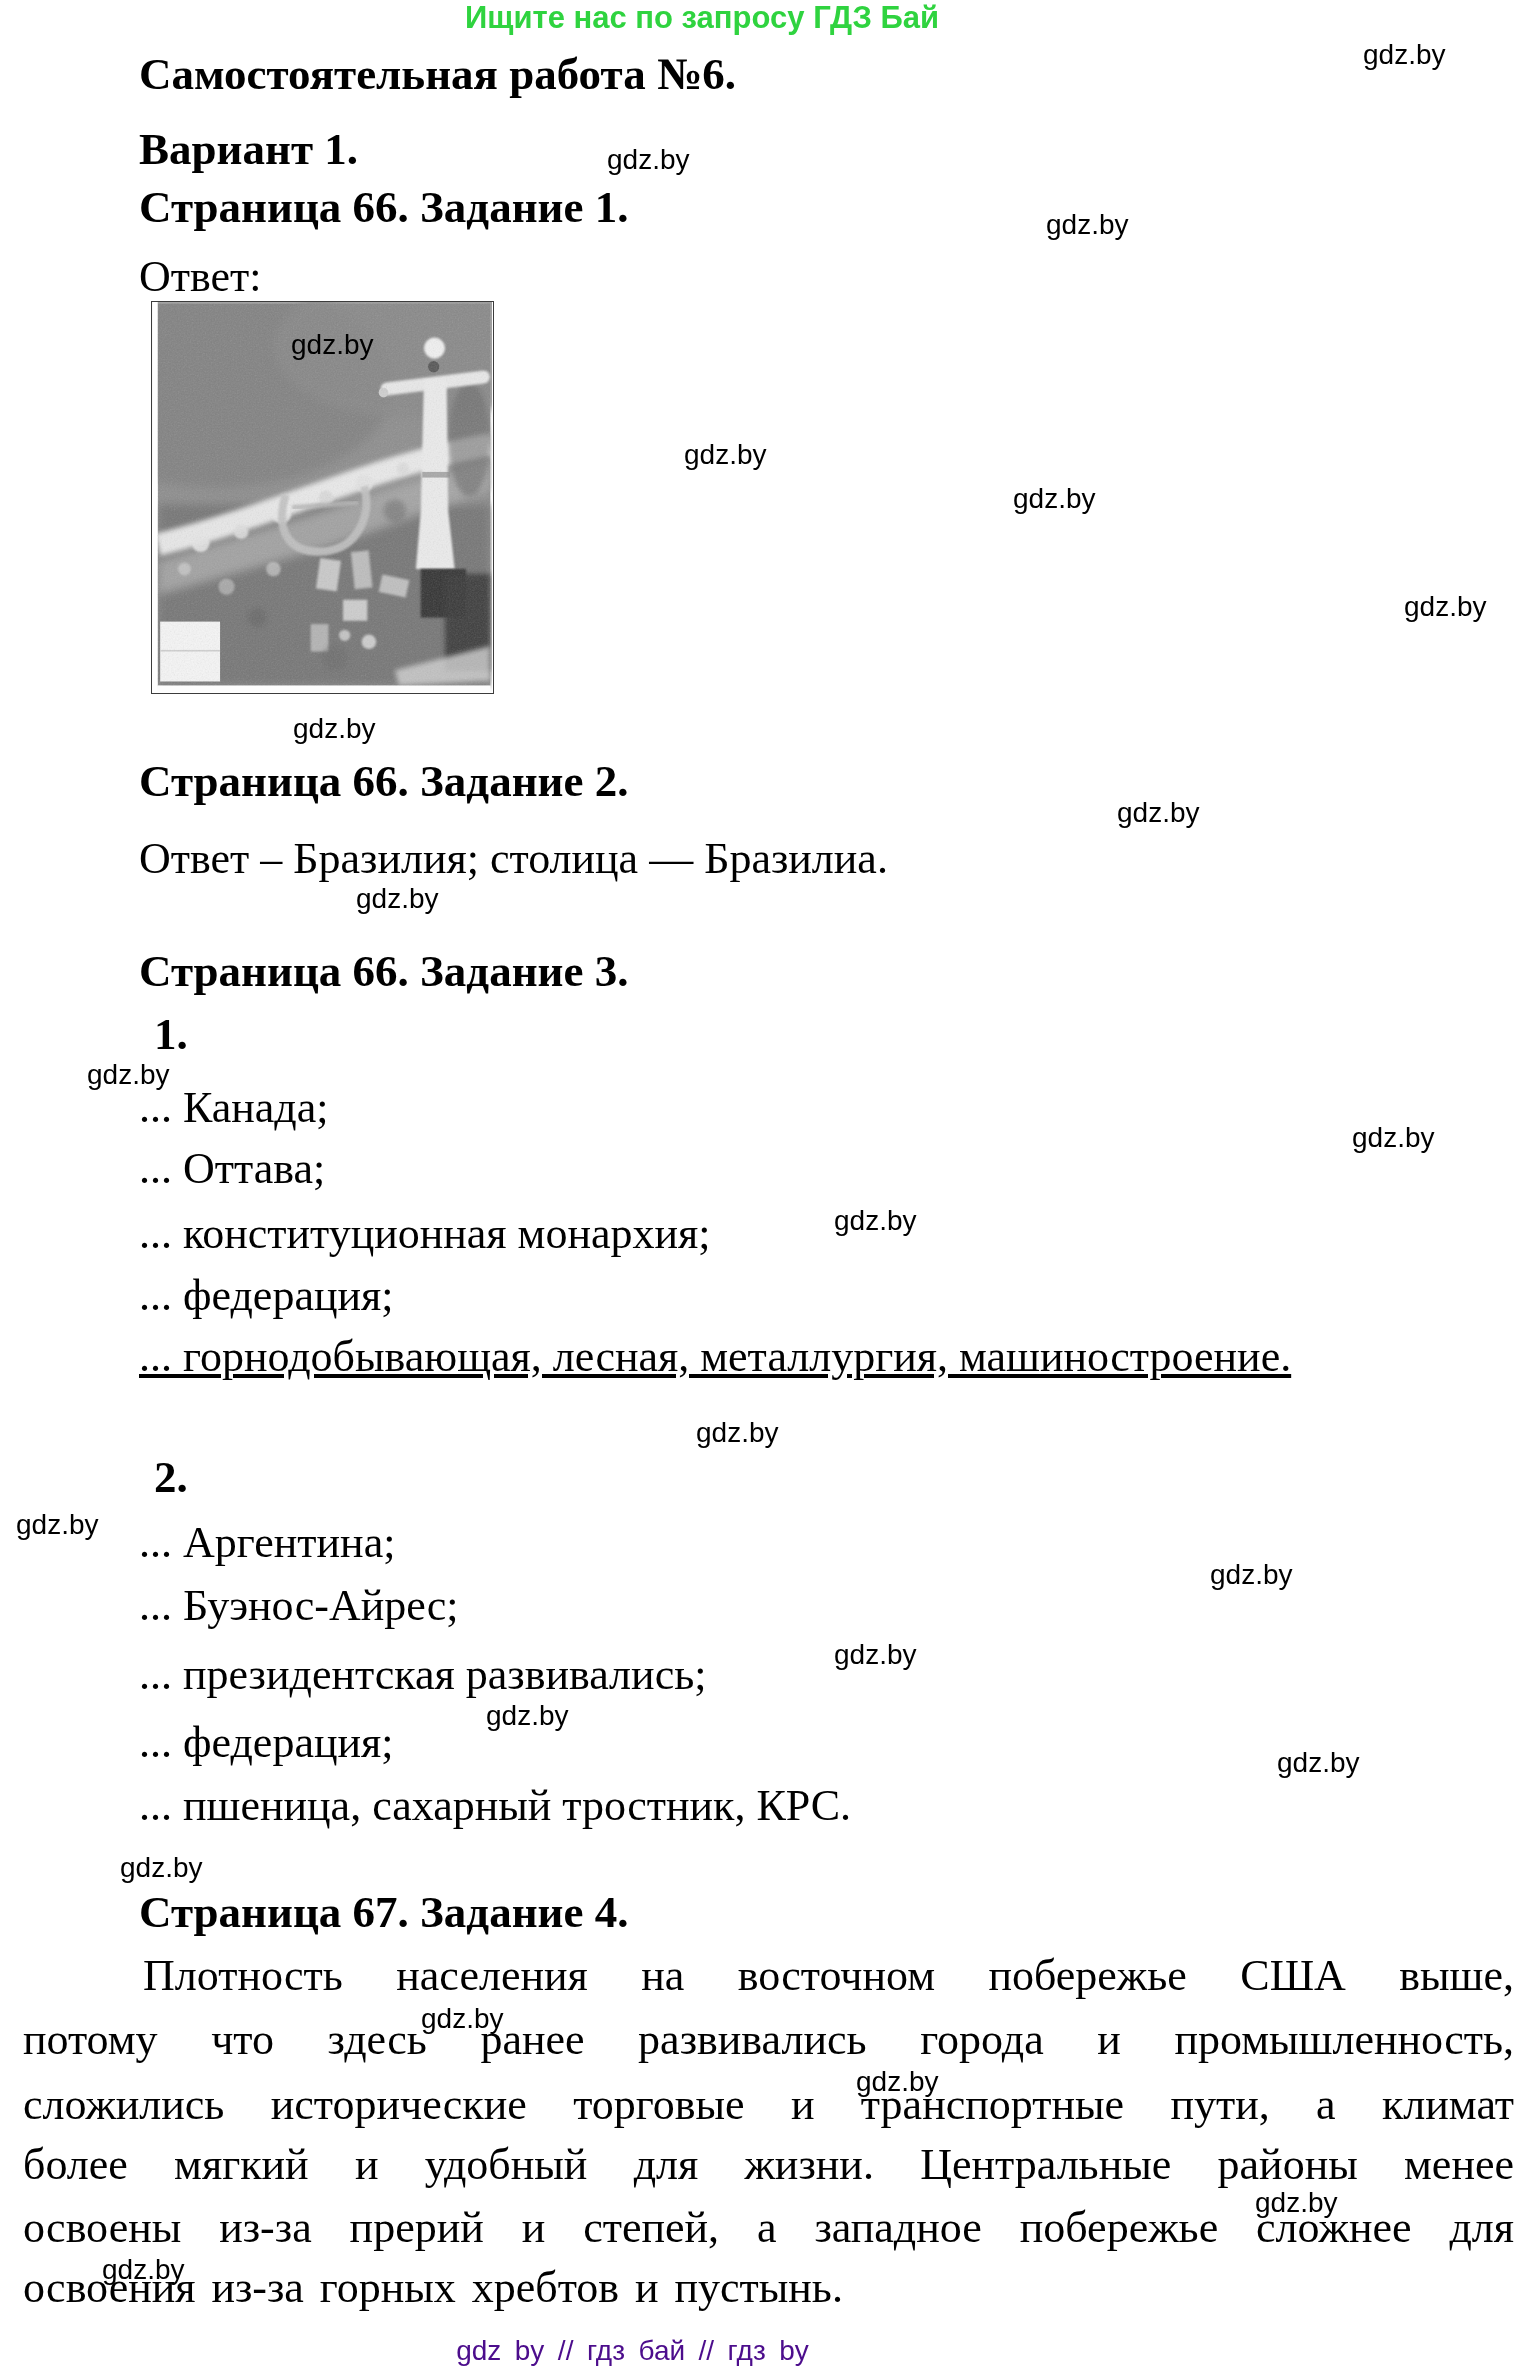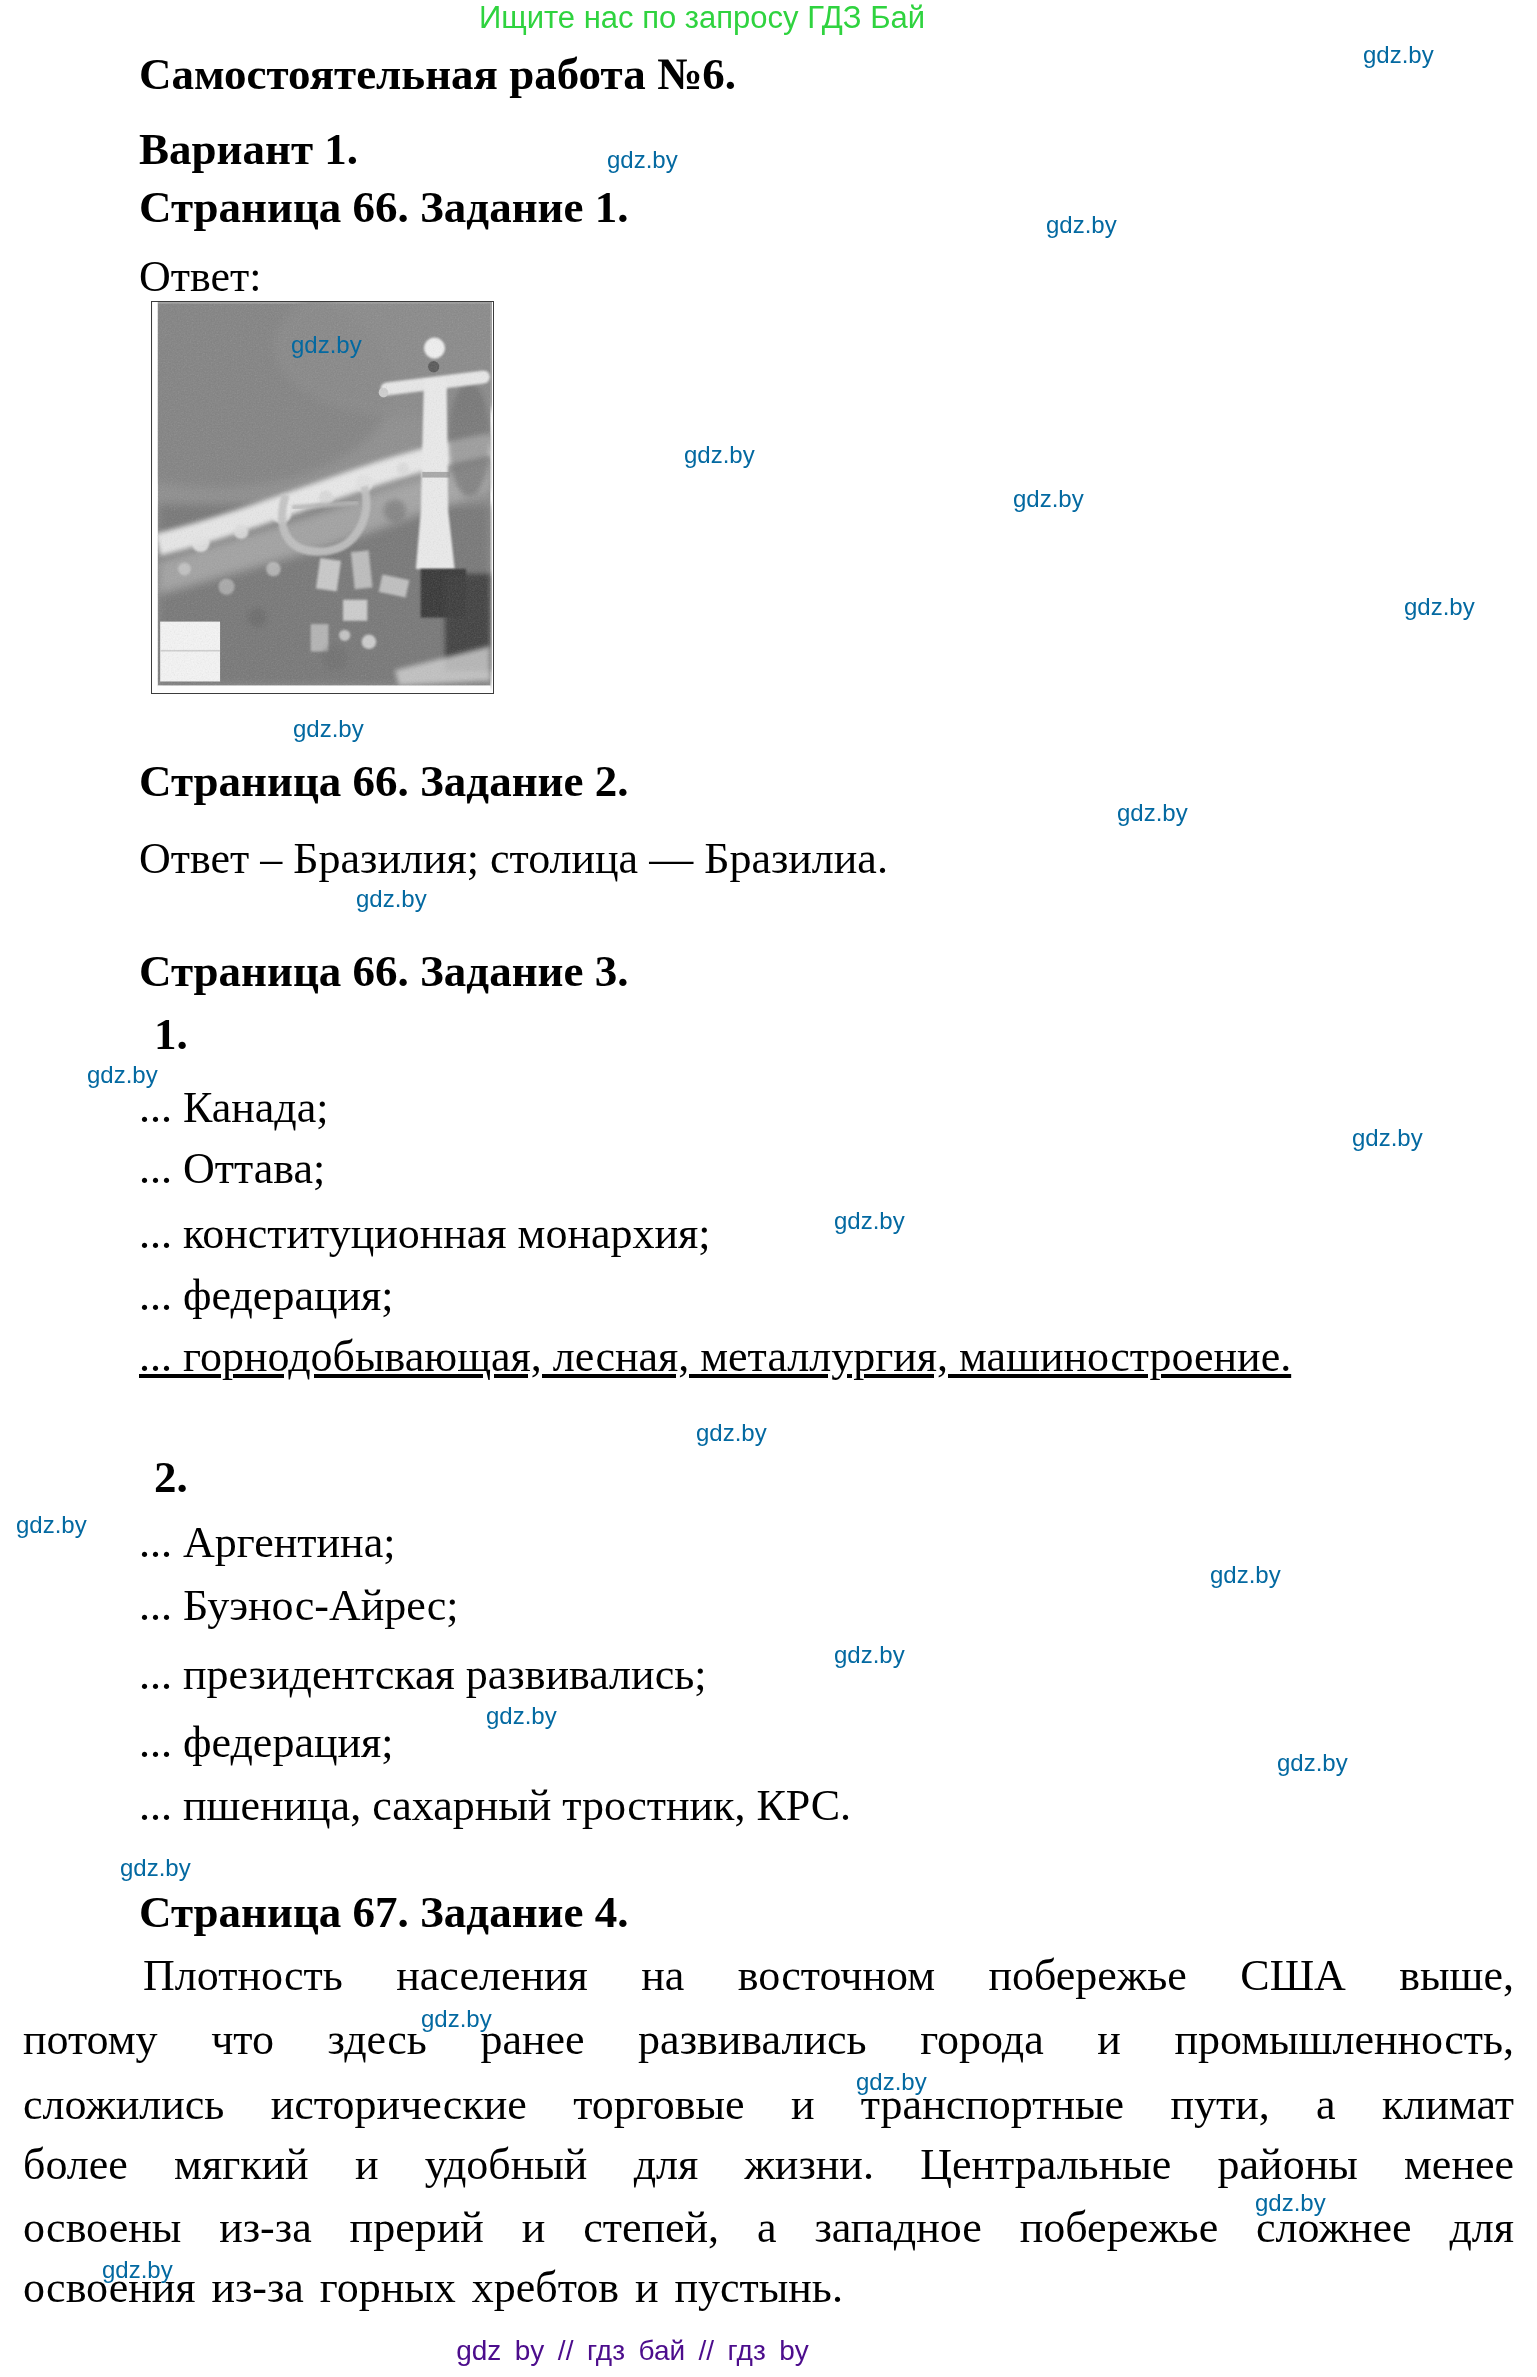--- a/index.html
+++ b/index.html
@@ -2,35 +2,35 @@
 <html lang="ru" style="font-size:13px"><head>
 <meta charset="utf-8">
 <style>
   html,body{margin:0;padding:0;}
   body{
     width:1537px;height:2377px;position:relative;background:#ffffff;overflow:hidden;
     font-family:"Liberation Serif", serif;color:#000;
   }
   .banner{
     position:absolute;left:0;top:2.4px;width:1404px;text-align:center;
-    font-family:"Liberation Sans", sans-serif;font-size:31px;line-height:32px;font-weight:400;
+    font-family:"Liberation Sans", sans-serif;font-size:31px;line-height:32px;font-weight:700;
   }
   .t{position:absolute;white-space:nowrap;font-family:"Liberation Serif", serif;color:#000;}
   .h{font-size:45px;font-weight:bold;line-height:1.1;}
   .b{font-size:44px;font-weight:normal;line-height:1.1;}
   .para-line{
     position:absolute;left:23px;width:1491px;font-size:44px;line-height:1.1;
     font-family:"Liberation Serif", serif;color:#000;
     text-align:justify;text-align-last:justify;word-spacing:4.9px;
   }
   .para-line.first{text-indent:120px;}
   .para-line.last{text-align:left;text-align-last:left;}
   .wm{
-    position:absolute;font-family:"Liberation Sans", sans-serif;font-size:24px;line-height:26px;
-    color:#0369a1;white-space:nowrap;
+    position:absolute;font-family:"Liberation Sans", sans-serif;font-size:28px;line-height:26px;
+    color:#000000;white-space:nowrap;
   }
   .photo{
     position:absolute;left:151px;top:301px;width:343px;height:393px;
     border:1.6px solid #3c3c3c;box-sizing:border-box;background:#fff;
   }
   .photo svg{display:block;}
   .footer{
     position:absolute;left:0;top:2335px;width:1265px;text-align:center;
     font-family:"Liberation Sans", sans-serif;font-size:28px;line-height:31px;word-spacing:5.7px;
   }

